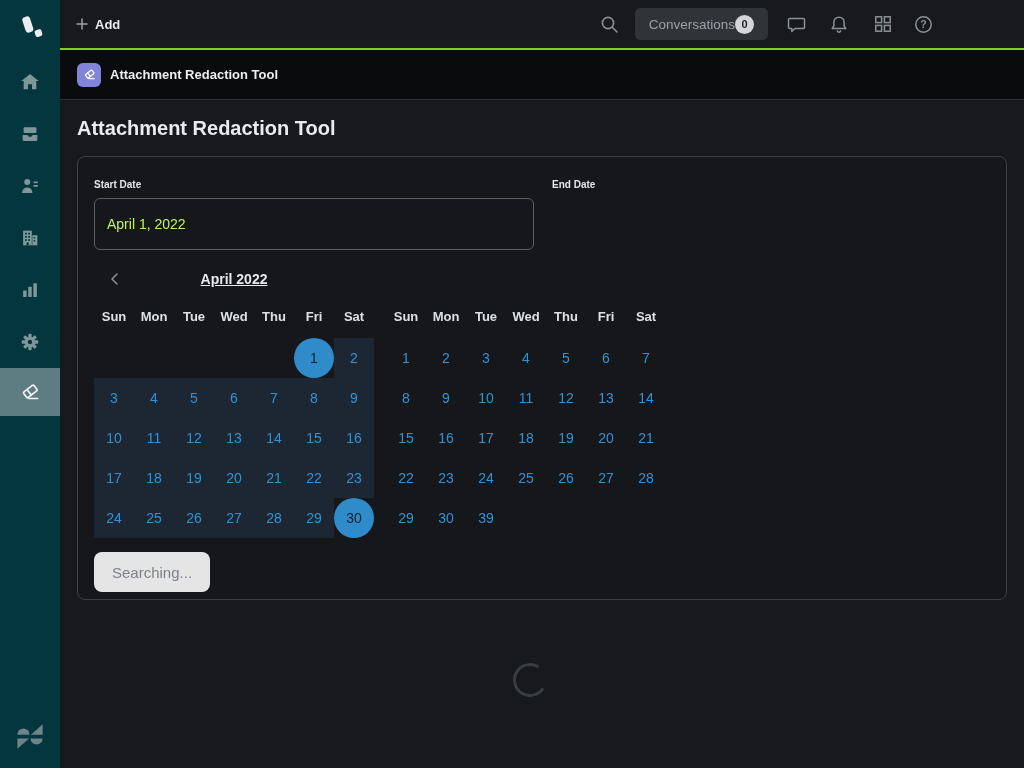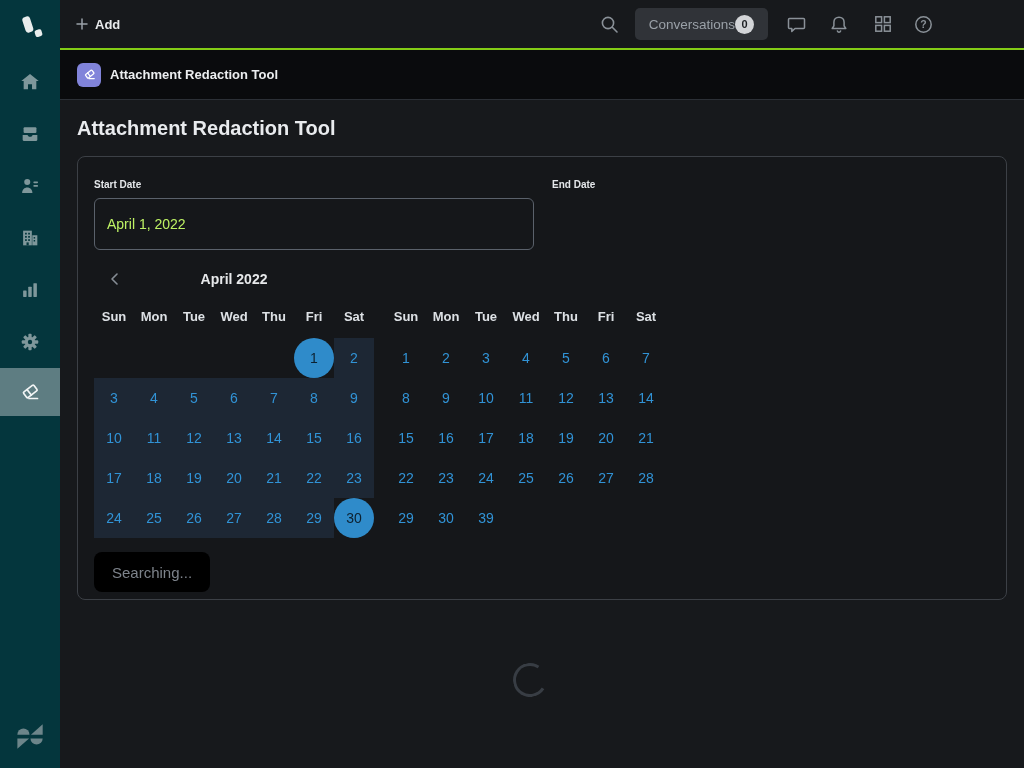--- a/index.html
+++ b/index.html
@@ -46,21 +46,21 @@
   .card { margin-top:17px; width:930px; height:444px; background:#15171a;
     border:1px solid #3c4046; border-radius:8px; padding:16px; }
 
   .fields { display:flex; gap:18px; }
   .field { width:440px; }
   .field label { display:block; margin:6px 0 8px; font-size:10px; font-weight:700; color:#e4e7ea; }
   .field input { width:440px; height:52px; background:transparent; border:1px solid #5a616b;
     border-radius:6px; color:#bef264; font-size:14px; padding:0 12px; outline:none;
     font-family:"Liberation Sans","DejaVu Sans",sans-serif; }
 
-  .cal-nav { margin-top:12px; width:580px; display:flex; gap:8px; }
+  .cal-nav { margin-top:12px; width:580px; display:flex; gap:8px;text-decoration:underline; }
   .cal-head { position:relative; width:280px; height:34px; line-height:34px;
     text-align:center; font-size:14px; font-weight:700; color:#e6e8ea; }
   .chev { position:absolute; top:0; width:40px; height:34px; display:flex;
     align-items:center; justify-content:center; cursor:pointer; }
   .chev.left { left:0; } .chev.right { right:0; }
 
   .cal-grids { margin-top:6px; display:flex; gap:12px; }
   .cal { width:280px; }
   .wd-row { display:flex; margin-bottom:6px; }
   .wd { width:40px; height:30px; line-height:30px; text-align:center;
@@ -68,21 +68,21 @@
   .days { display:flex; flex-wrap:wrap; width:280px; }
   .day { position:relative; width:40px; height:40px; line-height:40px; text-align:center;
     font-size:14px; color:#3193d6; cursor:pointer; }
   .day.empty { cursor:default; }
   .day.in-range { background:#1d2734; }
   .sel-circle { position:absolute; left:0; top:0; width:40px; height:40px;
     border-radius:50%; background:#2f8bca; }
   .day .num { position:relative; }
   .day.selected .num { color:#0d2130; }
 
-  .search-btn { margin-top:14px; height:40px; padding:0 18px; background:#000000;
+  .search-btn { margin-top:14px; height:40px; padding:0 18px; background:#e5e5e5;
     border:none; border-radius:8px; color:#7d838b; font-size:15px; cursor:default;
     font-family:"Liberation Sans","DejaVu Sans",sans-serif; }
 
   .spinner { position:absolute; left:453px; top:563px; width:34px; height:34px;
     border:3px solid #383d44; border-right-color:transparent; border-radius:50%;
     transform:rotate(-12deg); }
 
   svg { display:block; }
 </style>
 </head>

